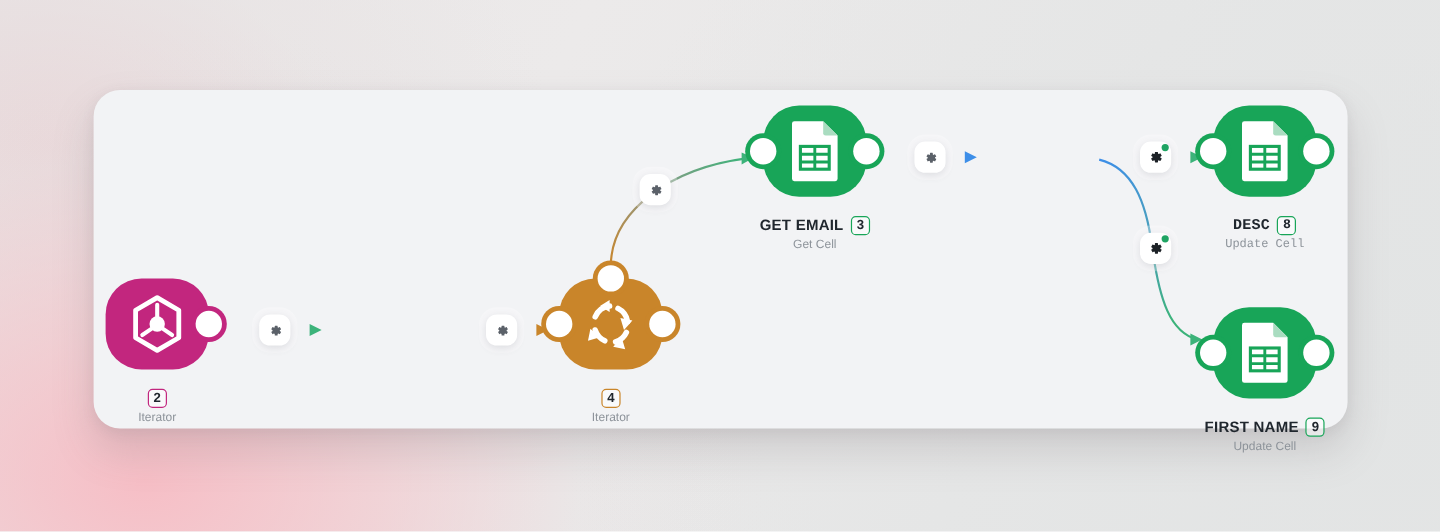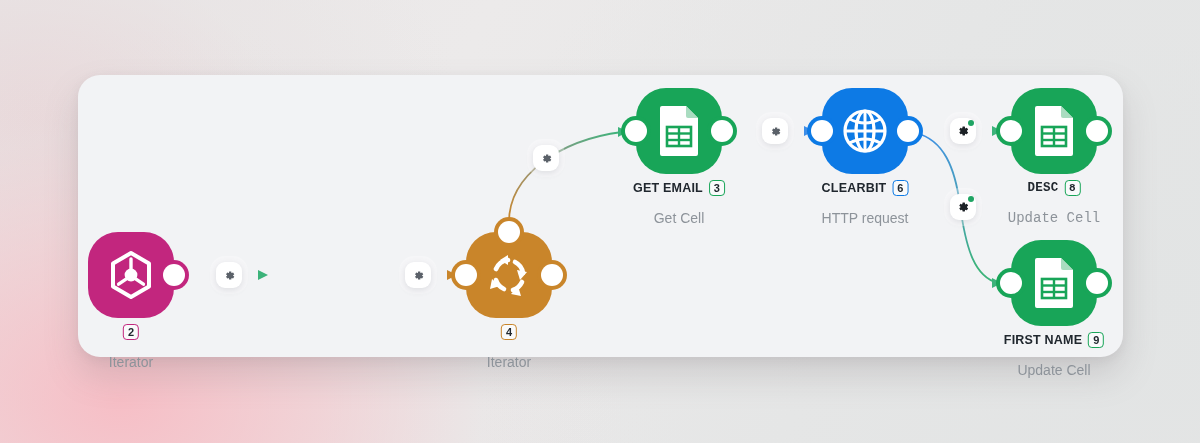--- a/index.html
+++ b/index.html
@@ -21,21 +21,21 @@
   #panel {
     position:absolute; left:78px; top:75px; width:1045px; height:282px;
     background:#f2f3f5; border-radius:22px;
     box-shadow:0 18px 34px rgba(120,110,115,0.22), 0 3px 10px rgba(120,110,115,0.10);
   }
 
   
   #wires { position:absolute; left:0; top:0; width:1200px; height:443px; pointer-events:none; }
 
   
-  .node { position:absolute; width:86px; height:86px; }
+  .node { position:absolute; width:86px; height:76px; }
   .node .tile {
     position:absolute; inset:0;
     border-radius:30px / 30px;
     display:flex; align-items:center; justify-content:center;
   }
   
   .tile { border-radius:34%; }
 
   .port {
     position:absolute; width:22px; height:22px; border-radius:50%;
@@ -55,21 +55,21 @@
   .cap-name {
     font-size:12.5px; font-weight:bold; color:#20272e; letter-spacing:.2px;
   }
   .badge {
     font-size:11px; font-weight:bold; color:#20272e;
     border:1.6px solid #999; border-radius:4px;
     min-width:16px; height:16px; line-height:13px; padding:0 3px;
     display:inline-flex; align-items:center; justify-content:center;
     background:rgba(255,255,255,0.55);
   }
-  .cap-sub { font-size:14px; color:#8d939a; margin-top:14px; }
+  .cap-sub { font-size:10px; color:#8d939a; margin-top:3px; }
 
   
   .gear {
     position:absolute; width:26px; height:26px; border-radius:9px;
     background:#ffffff; display:flex; align-items:center; justify-content:center;
     box-shadow:0 2px 7px rgba(90,95,105,0.16), 0 0 0 6px rgba(255,255,255,0.30);
   }
   .gear .dot {
     position:absolute; right:2px; top:2px; width:6px; height:6px;
     border-radius:50%; background:#1fa463;
@@ -211,41 +211,20 @@
     <div class="port right" style="box-shadow:0 0 0 4px #18a558;"></div>
     <div class="caption">
       <div class="cap-row">
         <span class="cap-name">GET EMAIL</span>
         <span class="badge" style="border-color:#18a558;">3</span>
       </div>
       <div class="cap-sub">Get Cell</div>
     </div>
   </div>
 
-  <div class="node" style="left:822px; top:88px;">
-    <div class="tile" style="background:#0d7ae5;">
-      <svg width="54" height="54" viewBox="0 0 54 54">
-        <circle cx="27" cy="27" r="20" fill="none" stroke="#ffffff" stroke-width="3.2"></circle>
-        <ellipse cx="27" cy="27" rx="9" ry="20" fill="none" stroke="#ffffff" stroke-width="3.2"></ellipse>
-        <line x1="7" y1="27" x2="47" y2="27" stroke="#ffffff" stroke-width="3.2"></line>
-        <path d="M11.6 15 Q27 23 42.4 15" fill="none" stroke="#ffffff" stroke-width="3.0"></path>
-        <path d="M11.6 39 Q27 31 42.4 39" fill="none" stroke="#ffffff" stroke-width="3.0"></path>
-        <line x1="27" y1="7" x2="27" y2="47" stroke="#ffffff" stroke-width="3.0"></line>
-      </svg>
-    </div>
-    <div class="port left" style="box-shadow:0 0 0 4px #0d7ae5;"></div>
-    <div class="port right" style="box-shadow:0 0 0 4px #0d7ae5;"></div>
-    <div class="caption">
-      <div class="cap-row">
-        <span class="cap-name">CLEARBIT</span>
-        <span class="badge" style="border-color:#0d7ae5;">6</span>
-      </div>
-      <div class="cap-sub">HTTP request</div>
-    </div>
-  </div>
 
   <div class="node" style="left:1011px; top:88px;font-family:Liberation Mono, monospace;">
     <div class="tile" style="background:#18a558;">
       <svg width="46" height="54" viewBox="0 0 46 54">
         <path d="M4 2 H30 L42 14 V50 a2 2 0 0 1 -2 2 H6 a2 2 0 0 1 -2 -2 V4 a2 2 0 0 1 2 -2 Z" fill="#ffffff"></path>
         <path d="M30 2 L42 14 H32 a2 2 0 0 1 -2 -2 Z" fill="#a9dcc0"></path>
         <rect x="11" y="23" width="24" height="19" fill="none" stroke="#18a558" stroke-width="2.6"></rect>
         <line x1="11" y1="29.5" x2="35" y2="29.5" stroke="#18a558" stroke-width="2.4"></line>
         <line x1="11" y1="36" x2="35" y2="36" stroke="#18a558" stroke-width="2.4"></line>
         <line x1="23" y1="23" x2="23" y2="42" stroke="#18a558" stroke-width="2.4"></line>
@@ -255,21 +234,21 @@
     <div class="port right" style="box-shadow:0 0 0 4px #18a558;"></div>
     <div class="caption">
       <div class="cap-row">
         <span class="cap-name">DESC</span>
         <span class="badge" style="border-color:#18a558;">8</span>
       </div>
       <div class="cap-sub">Update Cell</div>
     </div>
   </div>
 
-  <div class="node" style="left:1011px; top:240px;">
+  <div class="node" style="left:1011px; top:256px;">
     <div class="tile" style="background:#18a558;">
       <svg width="46" height="54" viewBox="0 0 46 54">
         <path d="M4 2 H30 L42 14 V50 a2 2 0 0 1 -2 2 H6 a2 2 0 0 1 -2 -2 V4 a2 2 0 0 1 2 -2 Z" fill="#ffffff"></path>
         <path d="M30 2 L42 14 H32 a2 2 0 0 1 -2 -2 Z" fill="#a9dcc0"></path>
         <rect x="11" y="23" width="24" height="19" fill="none" stroke="#18a558" stroke-width="2.6"></rect>
         <line x1="11" y1="29.5" x2="35" y2="29.5" stroke="#18a558" stroke-width="2.4"></line>
         <line x1="11" y1="36" x2="35" y2="36" stroke="#18a558" stroke-width="2.4"></line>
         <line x1="23" y1="23" x2="23" y2="42" stroke="#18a558" stroke-width="2.4"></line>
       </svg>
     </div>

